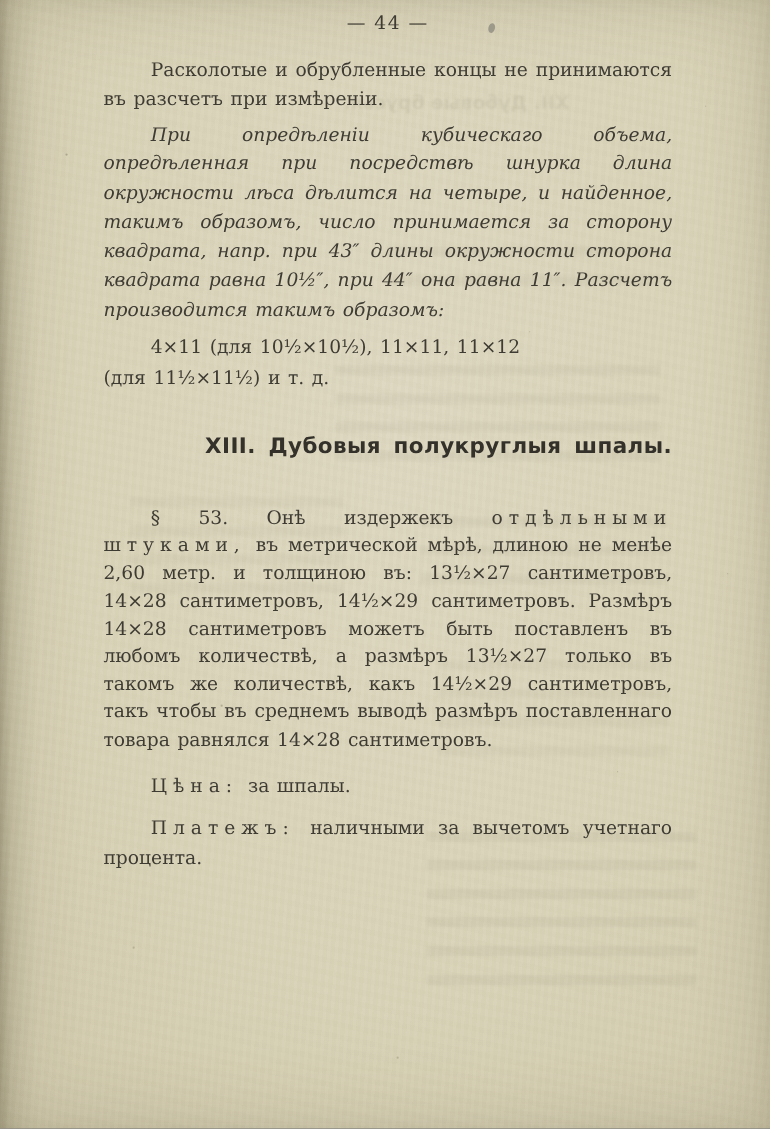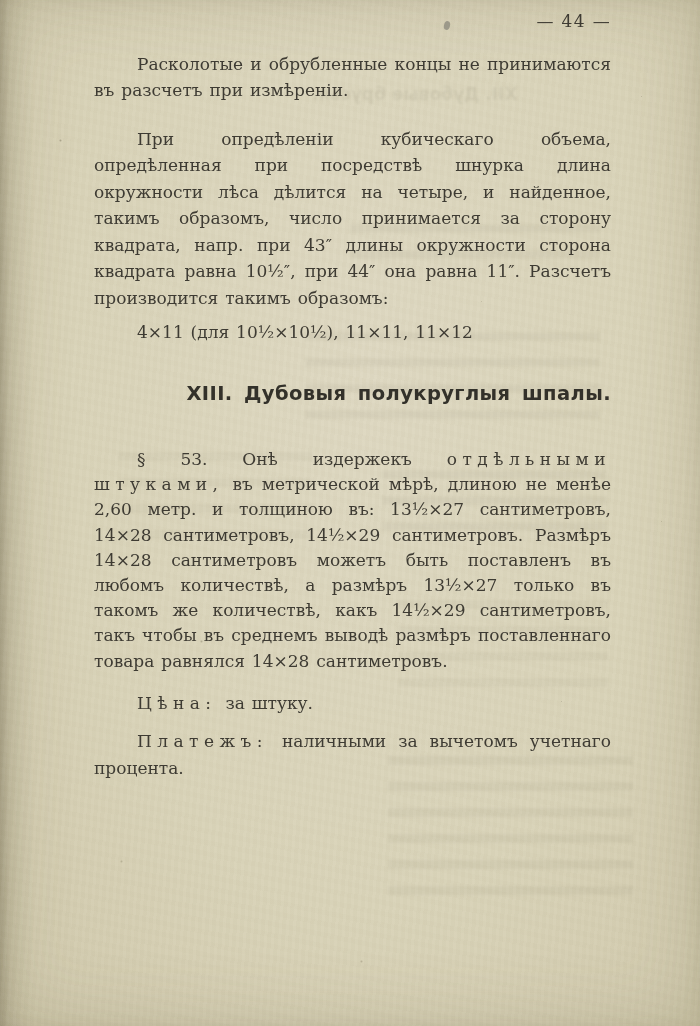--- a/index.html
+++ b/index.html
@@ -72,29 +72,29 @@
       361px 961px 0 .5px rgba(125,117,92,.35);
   }
 
   
   .column{
     position:absolute;left:94px;top:0;width:517px;
     font-size:17px;line-height:26.5px;
   }
   .folio{
     margin-top:8px;
-    text-align:right;font-size:17px;letter-spacing:.08em;
+    text-align:center;font-size:17px;letter-spacing:.08em;
     color:var(--ink);
   }
   p.body{
     text-align:justify;text-indent:43px;
     word-spacing:1.5px;
   }
   .p-intro{margin-top:16px;}
-  .p-cubic{margin-top:22px;}
+  .p-cubic{margin-top:6px;font-style:italic;}
   .formula{margin-top:7px;text-align:center;line-height:28px;text-indent:0;}
   .p-price1{margin-top:13px;}
   .p-payment1{margin-top:12px;}
   .section-heading{
     margin-top:36px;
     font-family:"DejaVu Sans", sans-serif;font-weight:700;
     font-size:19.5px;line-height:24px;color:var(--heading-ink);
     text-align:right;word-spacing:.22em;letter-spacing:.02em;
   }
   .p-53{margin-top:41px;line-height:25.2px;}
@@ -128,37 +128,38 @@
   <div class="column">
 
     <div class="folio">— 44 —</div>
 
     <p class="body p-intro">Расколотые и обрубленные концы не принимаются въ разсчетъ при измѣреніи.</p>
 
     <p class="body p-cubic">При опредѣленіи кубическаго объема, опредѣленная при посредствѣ шнурка длина окружности лѣса дѣлится на четыре, и найденное, такимъ образомъ, число принимается за сторону квадрата, напр. при 43″ длины окружности сторона квадрата равна 10½″, при 44″ она равна 11″. Разсчетъ производится такимъ образомъ:</p>
 
     <p class="body formula">
       <span>4×11 (для 10½×10½), 11×11, 11×12</span><br>
+      <span>(для 11½×11½) и т. д.</span>
     </p>
 
 
 
     <h2 class="section-heading">XIII. Дубовыя полукруглыя шпалы.</h2>
 
     <p class="body p-53">
       <span>§ 53.</span>
       <span>Онѣ издержекъ</span>
       <span class="sperr">отдѣльными штуками,</span>
       <span>въ метрической мѣрѣ, длиною не менѣе 2,60 метр. и толщиною въ: 13½×27 сантиметровъ, 14×28 сантиметровъ, 14½×29 сантиметровъ. Размѣръ 14×28 сантиметровъ можетъ быть поставленъ въ любомъ количествѣ, а размѣръ 13½×27 только въ такомъ же количествѣ, какъ 14½×29 сантиметровъ, такъ чтобы въ среднемъ выводѣ размѣръ поставленнаго товара равнялся 14×28 сантиметровъ.</span>
     </p>
 
 
     <p class="body p-price2">
       <span class="sperr lead">Цѣна:</span>
-      <span>за штуку.</span>
+      <span>за шпалы.</span>
     </p>
 
     <p class="body p-payment2">
       <span class="sperr lead">Платежъ:</span>
       <span>наличными за вычетомъ учетнаго процента.</span>
     </p>
 
   </div>
 </div>
 

